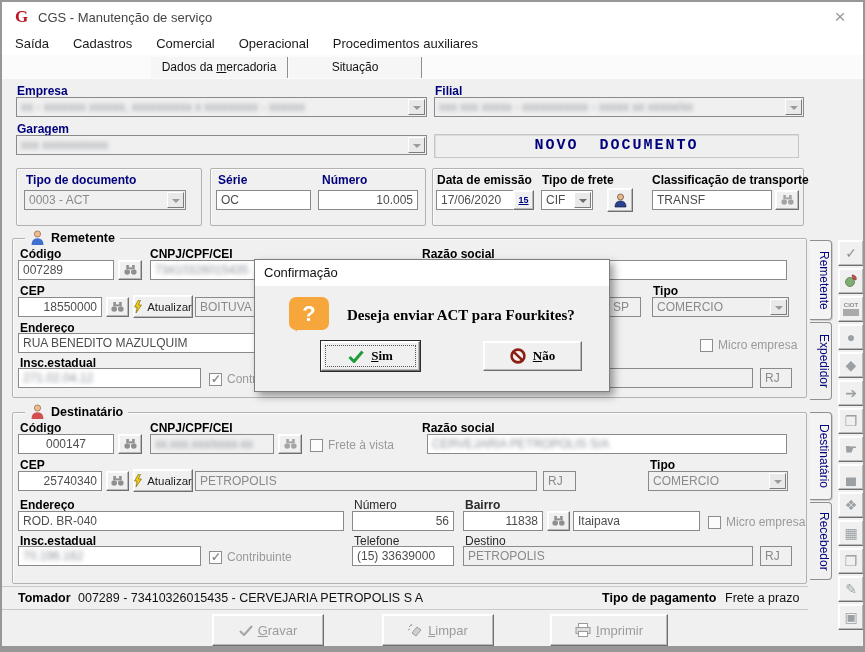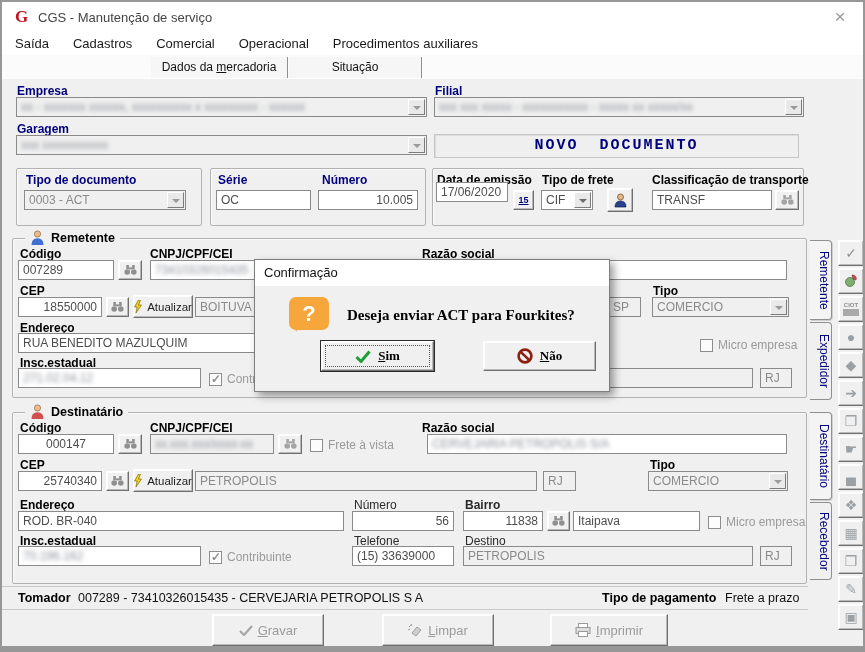--- a/index.html
+++ b/index.html
@@ -64,21 +64,21 @@
   
   .dlg { position:absolute; left:252px; top:257px; width:356px; height:133px; background:#f0f0f0;
          border:1px solid #7e7e7e; box-shadow:4px 4px 8px rgba(0,0,0,.38); z-index:30; }
   .dlg .dtitle { position:absolute; left:0; top:0; width:100%; height:26px; background:#fff;
          font-size:13px; color:#111; line-height:26px; padding-left:9px; }
   .qicon { position:absolute; left:34px; top:37px; width:40px; height:33px; background:#f6a63b;
            border-radius:7px; color:#fff; font:bold 22px/33px "Liberation Sans", sans-serif; text-align:center; }
   .qicon::after { content:""; position:absolute; left:5px; bottom:-7px;
            border:5px solid transparent; border-top:8px solid #f6a63b; border-left-width:2px; }
   .dmsg { position:absolute; left:92px; top:47px; font:bold 15px "Liberation Serif", serif; color:#000; }
-  .dbtn { position:absolute; top:81px; width:113px; height:30px; background:#f0f0f0;
+  .dbtn { position:absolute; top:81px; width:99px; height:30px; background:#f0f0f0;
           border:1px solid; border-color:#fff #6f6f6f #6f6f6f #fff;
           box-shadow:inset -1px -1px 0 #b9b9b9, inset 1px 1px 0 #fdfdfd;
           display:flex; align-items:center; justify-content:center; gap:7px;
           font:bold 13px "Liberation Serif", serif; color:#000; }
   .dbtn.def { outline:1px solid #2a2a2a; }
   .dbtn.def::after { content:""; position:absolute; inset:3px; border:1px dotted #555; }
   
   .statusrow { position:absolute; left:0px; top:584px; width:806px; height:24px;
                border-top:1px solid #c9c9c9; border-bottom:1px solid #c9c9c9; background:#f0f0f0; }
   svg { display:block; }
@@ -130,21 +130,21 @@
   </div>
 
   <div class="gb" style="left:208px;top:166px;width:216px;height:58px;"></div>
   <div class="lb lbn" style="left:216px;top:171px;">Série</div>
   <div class="fi" style="left:214px;top:188px;width:95px;">OC</div>
   <div class="lb lbn" style="left:320px;top:171px;">Número</div>
   <div class="fi right" style="left:316px;top:188px;width:100px;">10.005</div>
 
   <div class="gb" style="left:430px;top:166px;width:372px;height:58px;"></div>
   <div class="lb" style="left:435px;top:171px;">Data de emissão</div>
-  <div class="fi" style="left:434px;top:180px;width:72px;">17/06/2020</div>
+  <div class="fi" style="left:434px;top:188px;width:96px;">17/06/2020</div>
   <div class="b3" style="left:511px;top:188px;width:21px;height:20px;">
     <span style="font-size:9px;color:#00007d;text-decoration:underline;font-weight:bold;">15</span>
   </div>
   <div class="lb" style="left:540px;top:171px;">Tipo de frete</div>
   <div class="fi combo" style="left:539px;top:188px;width:52px;">
     <span>CIF</span><span class="arr"></span>
   </div>
   <div class="b3" style="left:605px;top:186px;width:26px;height:24px;">
     <svg width="15" height="15" viewBox="0 0 15 15">
       <circle cx="7.5" cy="4" r="3" fill="#e9b888" stroke="#5a4630" stroke-width="0.7"></circle>

